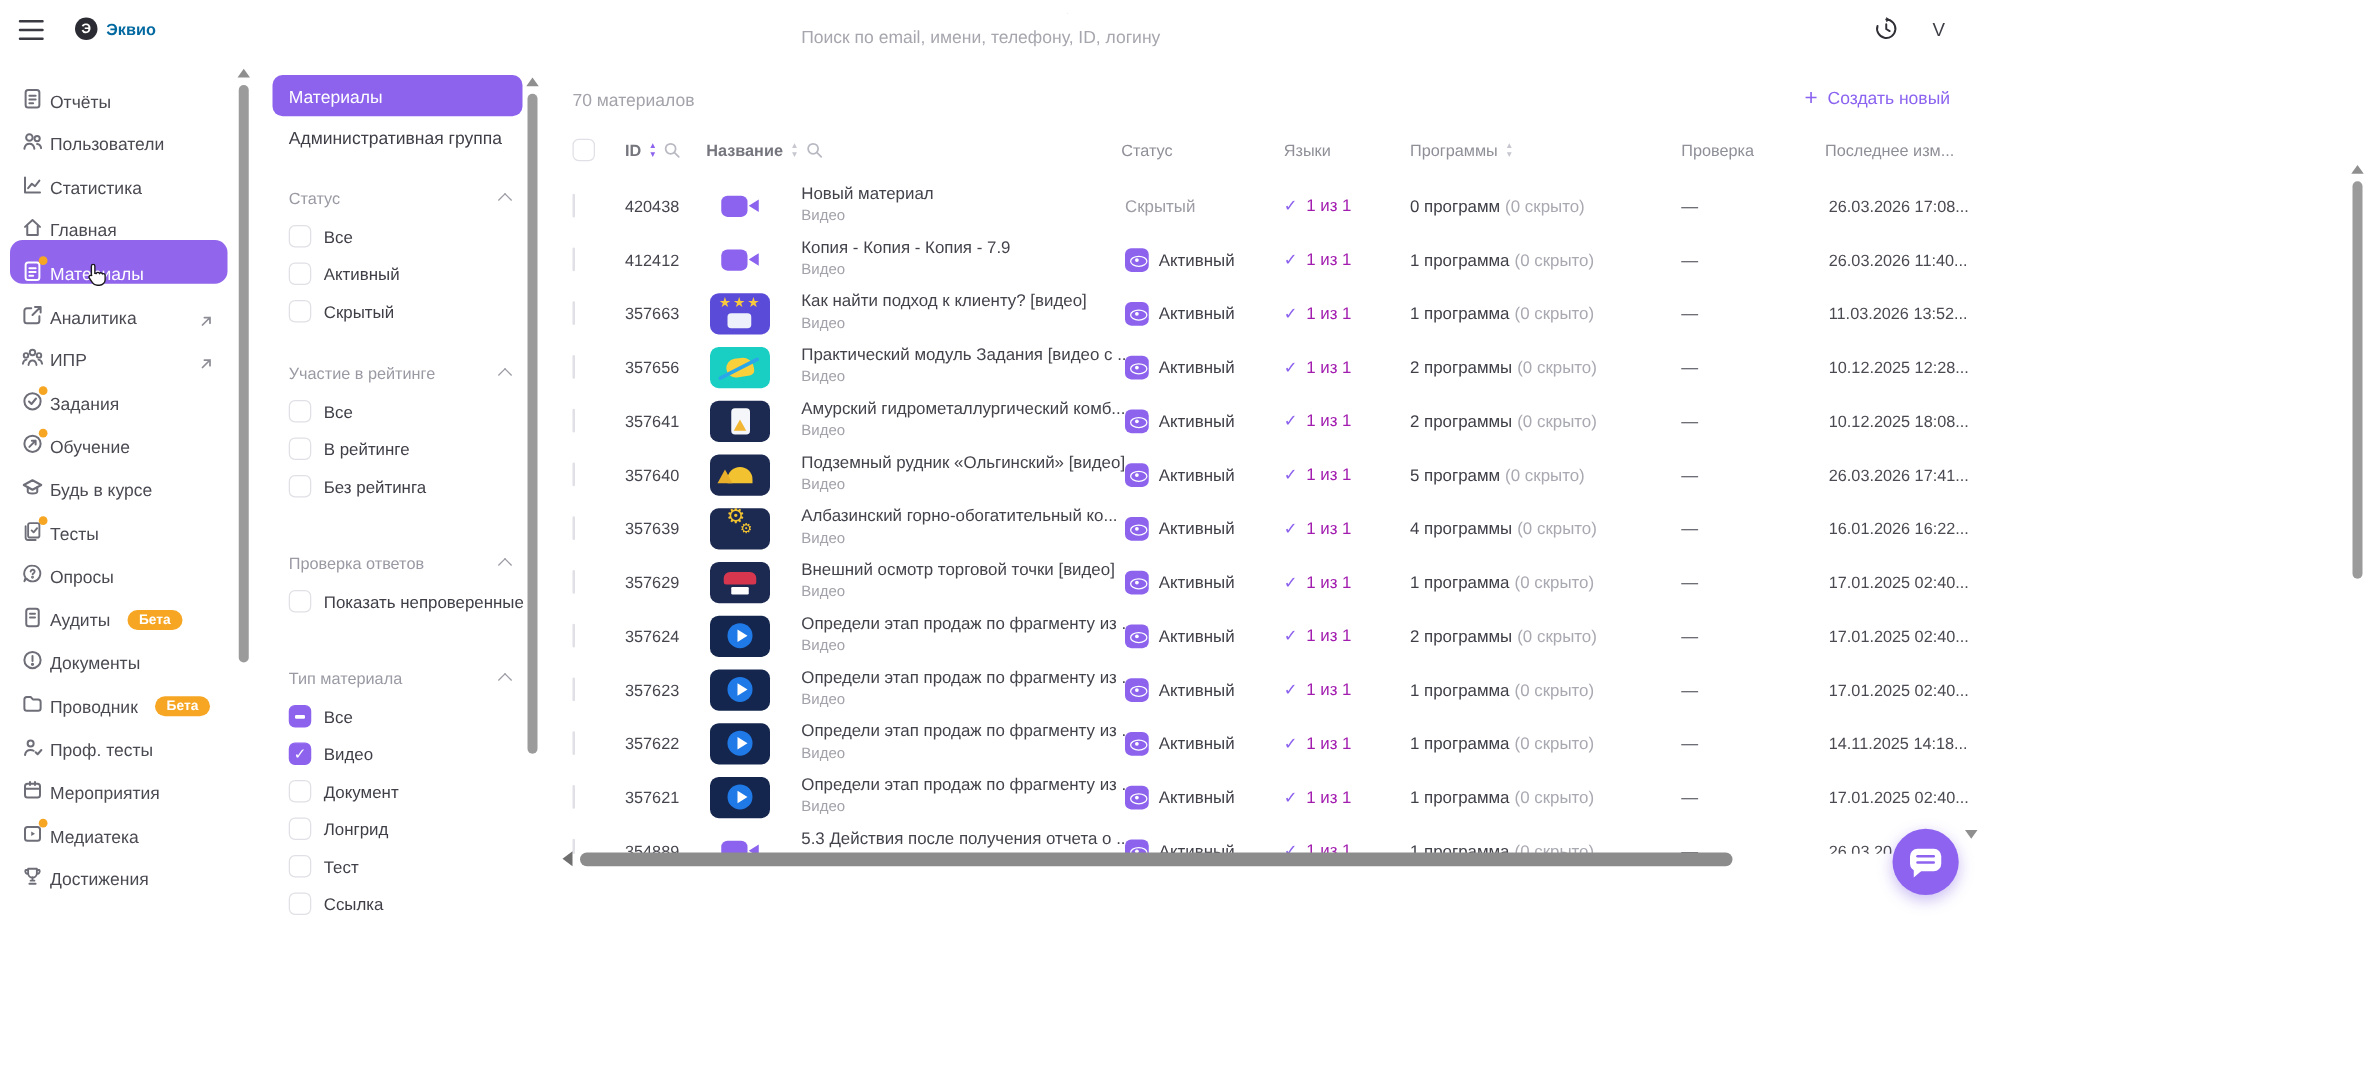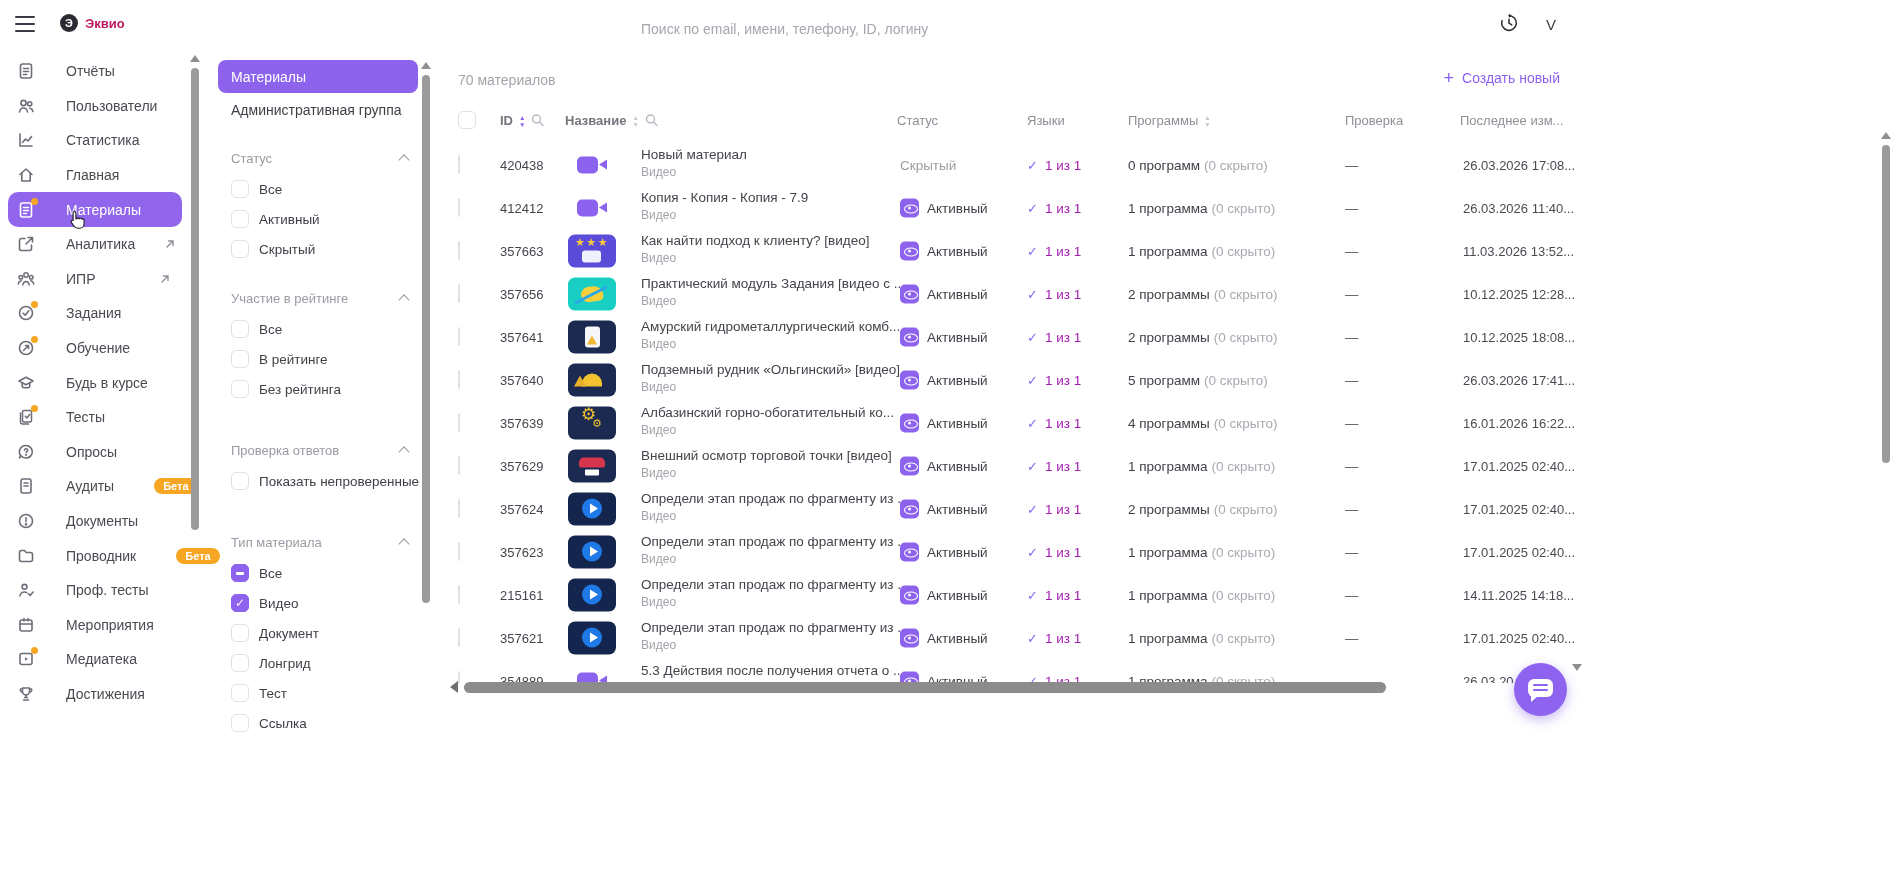--- a/index.html
+++ b/index.html
@@ -4,31 +4,31 @@
 <style>
   html,body{margin:0;padding:0;background:#fff;}
   *{box-sizing:border-box;font-family:"Liberation Sans","DejaVu Sans",sans-serif;}
   .app{position:relative;width:1896px;height:872px;background:#fff;overflow:hidden;}
 
   
   .topbar{position:absolute;left:0;top:0;width:1896px;height:48px;background:#fff;}
   .burger{position:absolute;left:14px;top:14px;width:22px;height:20px;border:none;background:none;cursor:pointer;padding:0;color:#3a3a42;}
   .logo{position:absolute;left:60px;top:14px;display:flex;align-items:center;gap:7px;}
   .logo-mark{width:18px;height:18px;border-radius:50%;background:#2b2b33;color:#fff;font-size:11px;font-weight:bold;display:flex;align-items:center;justify-content:center;}
-  .logo-text{font-size:13px;font-weight:bold;color:#be185d;}
+  .logo-text{font-size:13px;font-weight:bold;color:#0369a1;}
   .search{position:absolute;left:614px;top:10px;display:flex;align-items:center;gap:9px;width:480px;height:28px;flex-direction:column;}
   .search input{border:none;outline:none;background:transparent;font-size:14px;color:#3f3f48;width:430px;}
   .search input::placeholder{color:#a6a6ae;}
   .tb-right{position:absolute;right:0;top:0;height:48px;display:flex;align-items:center;gap:26px;padding-right:340px;}
   .history-btn{border:none;background:none;padding:0;cursor:pointer;color:#2f2f36;}
   .avatar{font-size:15px;font-weight:500;color:#3f3f48;cursor:pointer;}
 
   
   .sidebar{position:absolute;left:0;top:48px;width:208px;height:824px;padding-top:6px;background:#fff;}
-  .sitem{position:relative;display:flex;align-items:center;gap:30px;height:34.6px;margin:0 26px 0 8px;padding-left:8px;border-radius:10px;cursor:pointer;}
+  .sitem{position:relative;display:flex;align-items:flex-end;gap:4px;height:34.6px;margin:0 26px 0 8px;padding-left:8px;border-radius:10px;cursor:pointer;}
   .sitem .slabel{font-size:14px;color:#4a4a52;white-space:nowrap;}
   .sicon{position:relative;width:20px;height:20px;color:#6e6e79;flex:none;display:flex;align-items:center;justify-content:center;}
   .sicon svg{width:20px;height:20px;}
   .sitem.active{background:#9166ec;}
   .sitem.active .slabel{color:#fff;}
   .sitem.active .sicon{color:#fff;}
   .dot{position:absolute;right:-2px;top:-2px;width:7px;height:7px;border-radius:50%;background:#f6a623;}
   .beta{margin-left:10px;background:#f6a623;color:#fff;font-size:11px;font-weight:bold;padding:2px 9px;border-radius:10px;}
   .ext{margin-left:auto;margin-right:12px;color:#8e8e97;display:flex;}
   .cursor-hand{position:absolute;left:68px;top:210px;z-index:30;pointer-events:none;}
@@ -777,21 +777,21 @@
         </span>
         <span class="cell c-programs">
           <span>1 программа</span><span class="muted">(0 скрыто)</span>
         </span>
         <span class="cell c-check">—</span>
         <span class="cell c-date">17.01.2025 02:40...</span>
       </div>
 
       <div class="trow">
         <span class="cell c-cb"><span class="cb"></span></span>
-        <span class="cell c-id">215161</span>
+        <span class="cell c-id">357622</span>
         <span class="cell c-thumb">
           <span class="thumb play"></span>
         </span>
         <span class="cell c-name">
           <span class="t-title">Определи этап продаж по фрагменту из ...</span>
           <span class="t-sub">Видео</span>
         </span>
         <span class="cell c-status">
           <span class="eye"></span>
           <span class="st">Активный</span>

